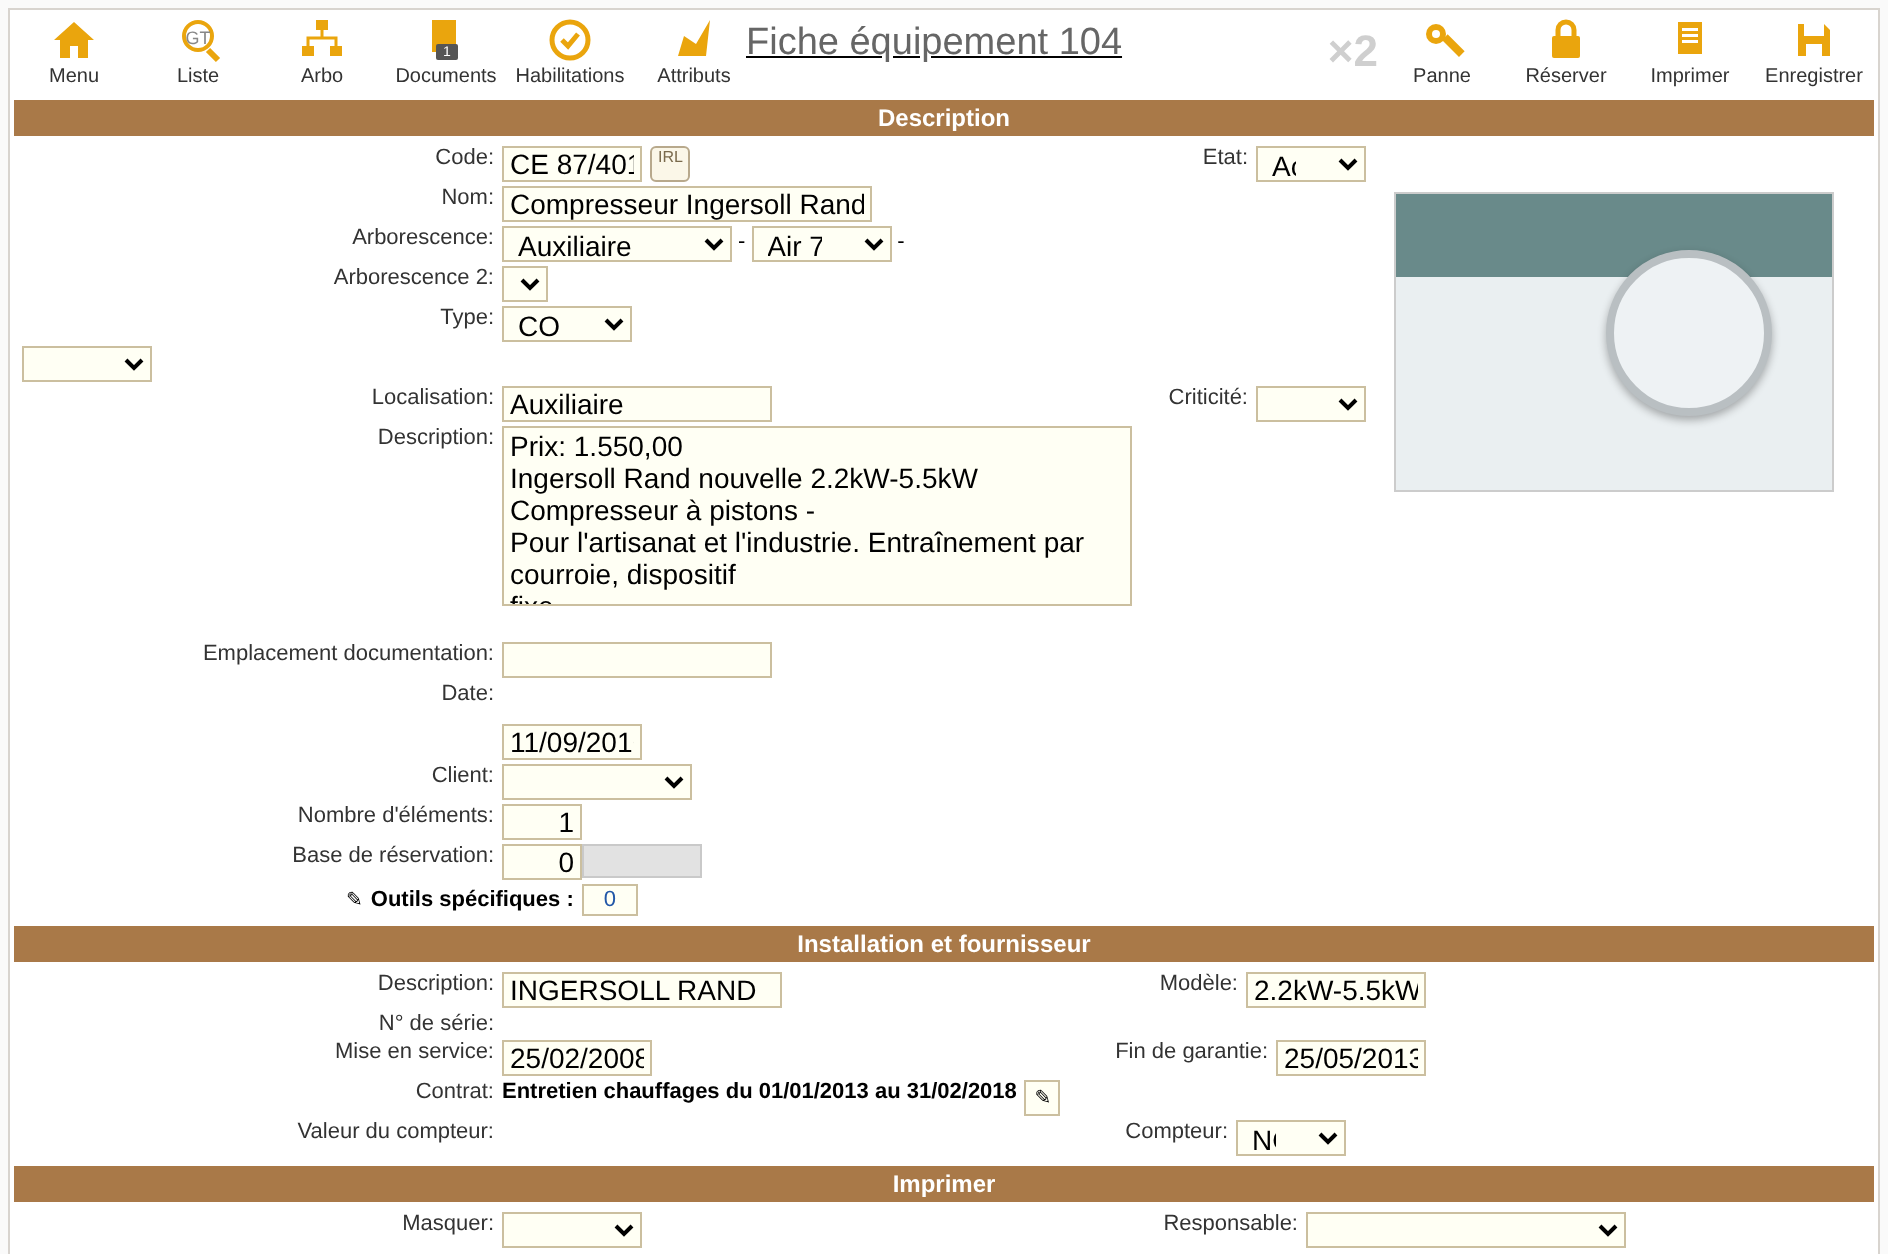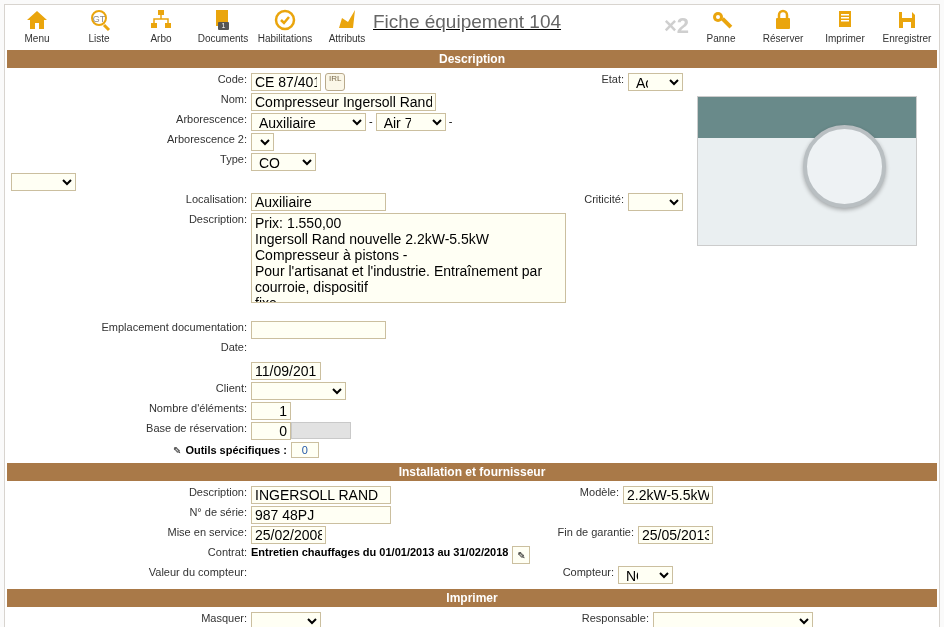--- a/index.html
+++ b/index.html
@@ -369,21 +369,20 @@
     <div class="label label-main">Description:</div>
     <input type="text" style="width: 140px;" value="INGERSOLL RAND">
     <div style="flex:1"></div>
     <div class="label" style="width:70px">Modèle:</div>
     <input type="text" style="width: 90px;" value="2.2kW-5.5kW">
     <div style="width:220px"></div>
   </div>
 
   <div class="form-row">
     <div class="label label-main">N° de série:</div>
-    <input type="text" style="width: 140px;" value="987 48PJ">
   </div>
 
   <div class="form-row">
     <div class="label label-main">Mise en service:</div>
     <input class="ro-date" type="text" style="width: 75px;" value="25/02/2008">
     <div style="flex:1"></div>
     <div class="label" style="width:100px">Fin de garantie:</div>
     <input class="ro-date" type="text" style="width: 75px;" value="25/05/2013">
     <div style="width:220px"></div>
   </div>

